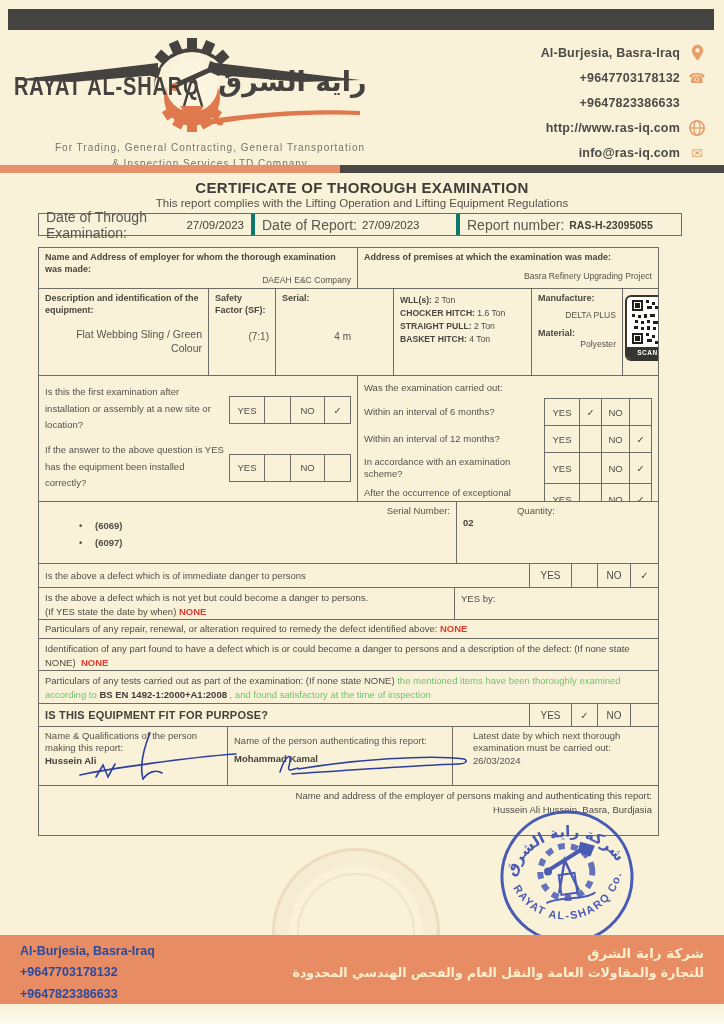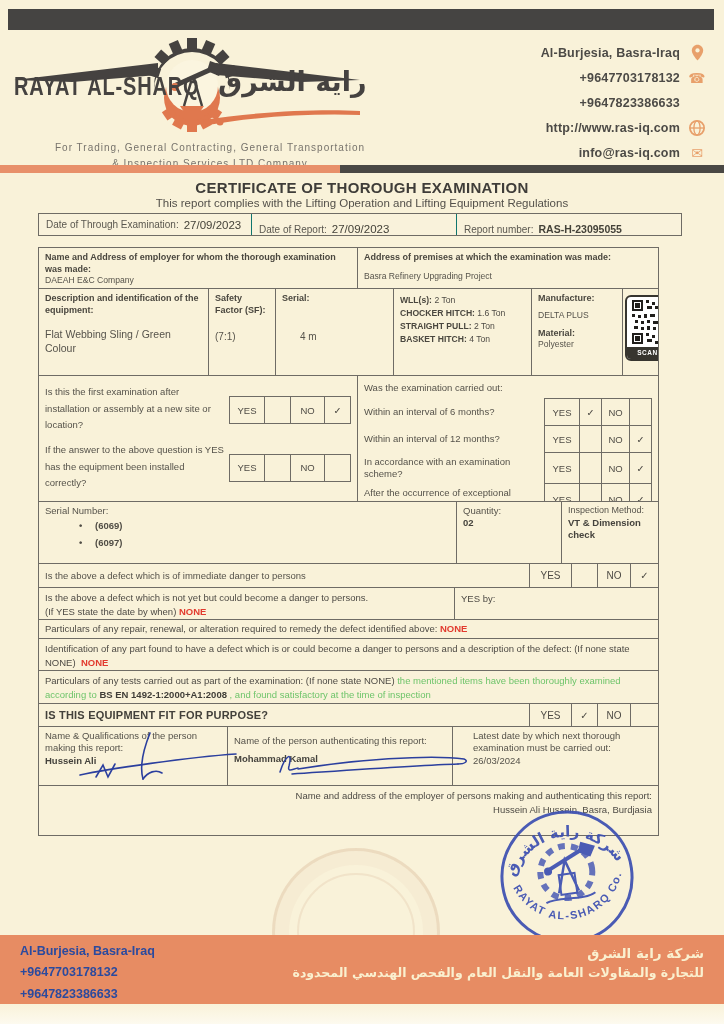--- a/index.html
+++ b/index.html
@@ -27,33 +27,33 @@
 
   
   .doc-title{position:absolute;left:0;top:179px;width:724px;text-align:center;
              font-size:15px;font-weight:bold;color:#3f3d39;letter-spacing:.3px;}
   .doc-sub{position:absolute;left:0;top:197px;width:724px;text-align:center;font-size:11.5px;color:#53504a;}
 
   
   .dt{position:absolute;left:38px;top:213px;width:644px;height:23px;border:1px solid #6f6c65;
       display:flex;box-sizing:border-box;background:rgba(255,255,255,.06);}
   .dt .dcell{display:flex;align-items:center;gap:5px;padding:0 7px;box-sizing:border-box;}
-  .dt .dcell + .dcell{border-left:1px solid #0f766e;align-items:flex-end;}
-  .dlabel{font-size:10px;color:#5a574f;}
+  .dt .dcell + .dcell{border-left:4px solid #0f766e;}
+  .dlabel{font-size:14px;color:#5a574f;}
   .dval{font-size:11.5px;color:#444239;}
   .dval.bold{font-weight:bold;font-size:10.5px;}
 
   
   .mt{position:absolute;left:38px;top:247px;width:621px;border:1px solid #6f6c65;box-sizing:border-box;}
   .r{display:flex;box-sizing:border-box;border-top:1px solid #6f6c65;}
   .r.first{border-top:none;}
   .c{box-sizing:border-box;padding:3px 6px;overflow:hidden;}
   .c + .c{border-left:1px solid #6f6c65;}
   .lbl{font-weight:bold;font-size:9px;line-height:1.35;color:#4a473f;}
-  .val{font-size:10px;line-height:1.3;color:#56534b;}
+  .val{font-size:10px;line-height:1.3;color:#56534b;text-align:right;}
   .small{font-size:8.6px;}
 
   .rA{height:40px;} .rA .cl{width:318px;} .rA .cr{flex:1;}
   .rB{height:87px;}
   .rB .c-desc{width:169px;} .rB .c-sf{width:67px;} .rB .c-len{width:82px;text-align:left;}
   .rB .c-wll{width:138px;margin-left:36px;} .rB .c-man{width:91px;} .rB .c-qr{flex:1;padding:4px 2px;}
   .wline{margin:3px 0;font-size:8.6px;}
   .wline b{font-size:8.6px;color:#4a473f;}
 
   .qr{width:54px;margin:2px auto 0;border:2px solid #37352f;border-radius:6px;background:#fff;overflow:hidden;}
@@ -395,24 +395,20 @@
     <div class="r rD">
       <div class="c c-ser">
         <div class="val" style="font-size:9.5px">Serial Number:</div>
         <div class="bullets"><span class="bdot">•</span><span>(6069)</span></div>
         <div class="bullets"><span class="bdot">•</span><span>(6097)</span></div>
       </div>
       <div class="c c-qty">
         <div class="val" style="font-size:9.5px">Quantity:</div>
         <div class="sig-name">02</div>
       </div>
-      <div class="c c-met">
-        <div class="val" style="font-size:9px">Inspection Method:</div>
-        <div class="sig-name" style="line-height:1.3">VT &amp; Dimension check</div>
-      </div>
     </div>
 
     <div class="r rE rowgrid">
       <div class="gtext">Is the above a defect which is of immediate danger to persons</div>
       <span class="gy a">YES</span>
       <span class="gy b"></span>
       <span class="gy c2">NO</span>
       <span class="gy d">✓</span>
     </div>
 

